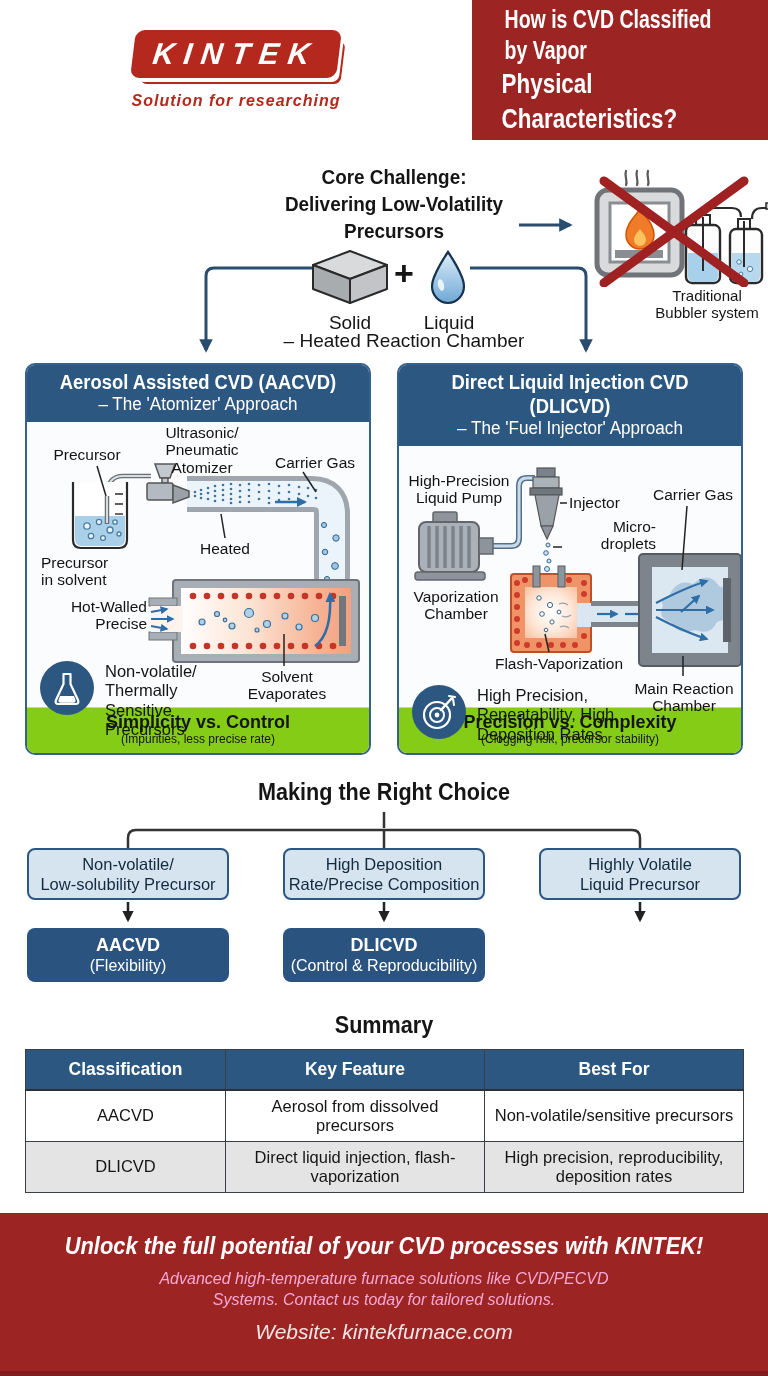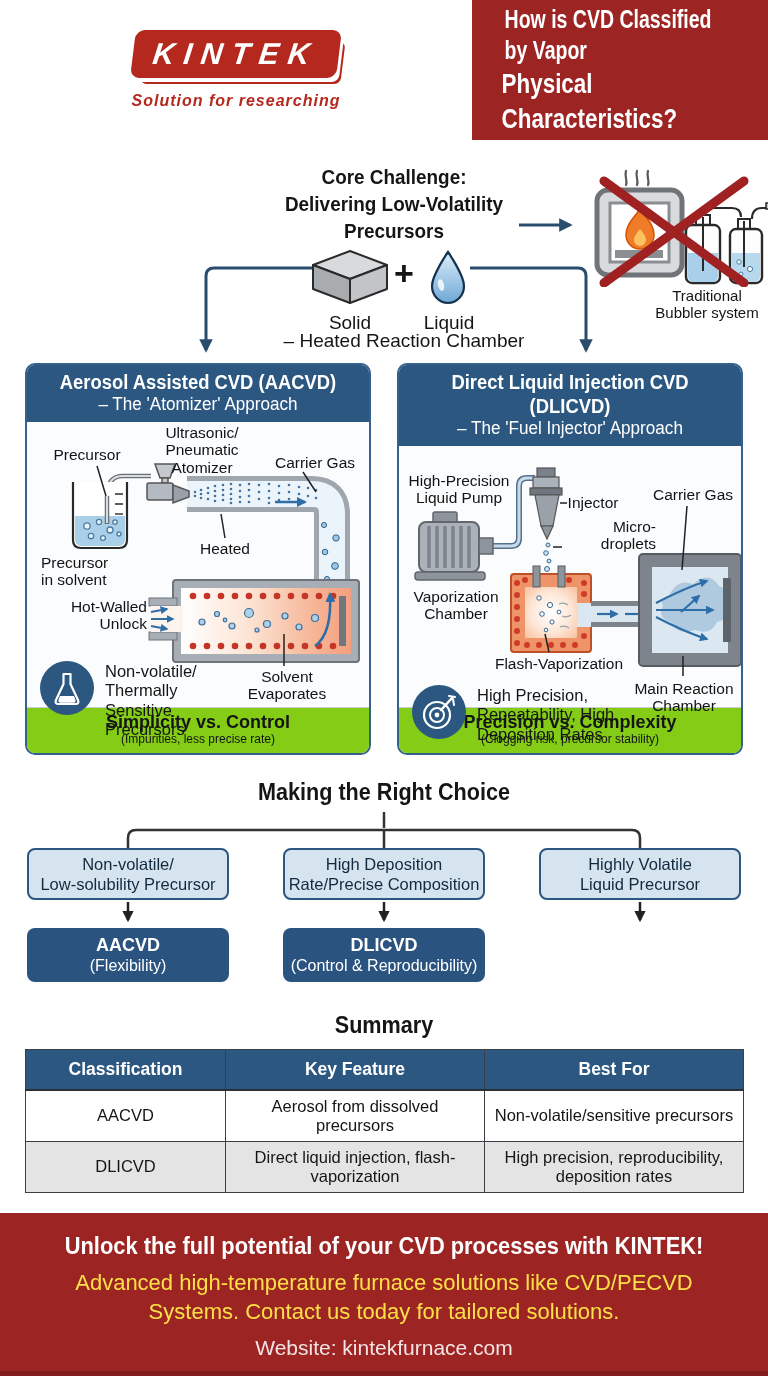--- a/index.html
+++ b/index.html
@@ -76,23 +76,23 @@
             table-layout:fixed;}
   table.sum th{background:#2b5781;color:#fff;font-weight:bold;font-size:17.5px;
                height:37px;border:1.5px solid #3a3f45;border-bottom:2px solid #2b3137;}
   table.sum th + th{border-left:1px solid #8aa4bd;}
   table.sum td{font-size:16.5px;line-height:1.18;text-align:center;height:46px;
                border:1.5px solid #3a3f45;padding:2px 8px;}
   tr.row-alt td{background:#e4e4e4;}
 
   
   .footer{position:absolute;top:1213px;left:0;width:768px;height:163px;background:#9c2423;
-          color:#fff;text-align:center;}
+          color:#fff;text-align:center;font-style:italic;}
   .f-headline{margin-top:20px;font-weight:bold;font-size:23px;}
-  .f-body{margin-top:8px;font-size:22px;line-height:1.32;color:#fde047;}
+  .f-body{margin-top:8px;font-size:16px;line-height:1.32;color:#f9a8d4;}
   .f-web{margin-top:10px;font-size:21px;color:#f4e4e4;}
   .f-strip{position:absolute;bottom:0;left:0;width:768px;height:5px;background:#821b1b;}
 </style>
 </head>
 <body>
 
 <div class="page">
 
   <svg width="0" height="0" style="position:absolute">
     <defs>
@@ -361,21 +361,21 @@
         </svg>
         <span class="lbl" style="left:10px;top:24px;width:100px">Precursor</span>
         <span class="lbl ml" style="left:120px;top:2px;width:110px">Ultrasonic/
 Pneumatic
 Atomizer</span>
         <span class="lbl" style="left:238px;top:32px;width:100px">Carrier Gas</span>
         <span class="lbl" style="left:158px;top:118px;width:80px">Heated</span>
         <span class="lbl ml" style="left:14px;top:132px;width:110px;text-align:left">Precursor
 in solvent</span>
         <span class="lbl ml tr" style="left:28px;top:176px;width:92px">Hot-Walled
-Unlock</span>
+Precise</span>
         <span class="lbl ml" style="left:205px;top:246px;width:110px">Solvent
 Evaporates</span>
         <svg class="abs" style="left:12px;top:238px" width="56" height="56">
           <circle cx="28" cy="28" r="27" fill="#2b5781"></circle>
           <path d="M24.5,14 H31.5 M31.5,14 V24 L39,40 Q40.5,44 36.5,44 H19.5 Q15.5,44 17,40 L24.5,24 V14" fill="none" stroke="#fff" stroke-width="2.2" stroke-linecap="round" stroke-linejoin="round"></path>
           <path d="M21,36 H35 L36.5,40 Q37,42.8 34.5,42.8 H21.5 Q19,42.8 19.5,40 Z" fill="#ffffff"></path>
         </svg>
         <span class="feature-text ml" style="left:78px;top:240px;width:130px">Non-volatile/
 Thermally Sensitive
 Precursors</span>
@@ -485,21 +485,21 @@
           <g stroke="#222" stroke-width="1.5">
             <line x1="168" y1="57" x2="161" y2="57"></line>
             <line x1="163" y1="101" x2="154" y2="101"></line>
             <line x1="288" y1="60" x2="283" y2="124"></line>
             <line x1="150" y1="206" x2="146" y2="188"></line>
             <line x1="284" y1="230" x2="284" y2="210"></line>
           </g>
         </svg>
         <span class="lbl ml" style="left:4px;top:26px;width:112px">High-Precision
 Liquid Pump</span>
-        <span class="lbl" style="left:154px;top:48px;width:80px;text-align:center">Injector</span>
+        <span class="lbl" style="left:170px;top:48px;width:80px;text-align:left">Injector</span>
         <span class="lbl ml" style="left:167px;top:72px;width:90px;text-align:right">Micro-
 droplets</span>
         <span class="lbl" style="left:248px;top:40px;width:92px">Carrier Gas</span>
         <span class="lbl ml" style="left:4px;top:142px;width:106px">Vaporization
 Chamber</span>
         <span class="lbl" style="left:80px;top:209px;width:160px">Flash-Vaporization</span>
         <span class="lbl ml" style="left:232px;top:234px;width:106px">Main Reaction
 Chamber</span>
         <svg class="abs" style="left:12px;top:238px" width="56" height="56">
           <circle cx="28" cy="28" r="27" fill="#2b5781"></circle>

